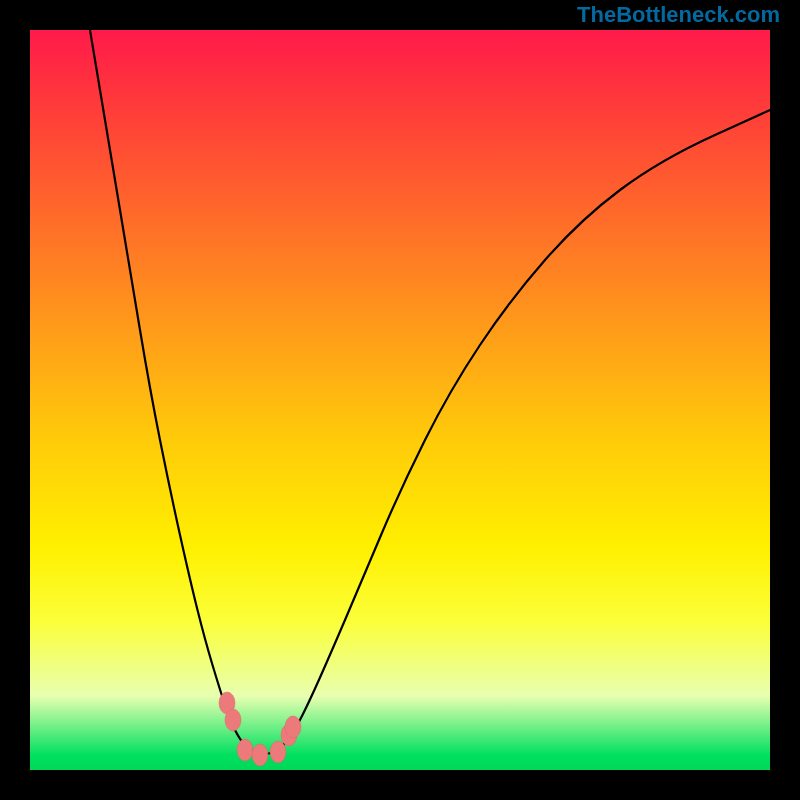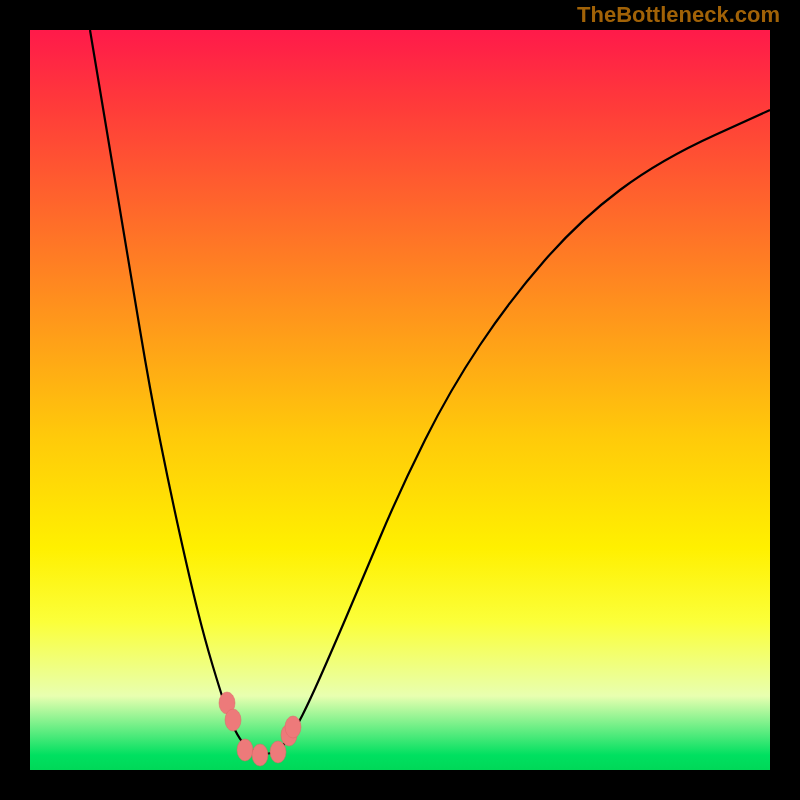--- a/index.html
+++ b/index.html
@@ -8,21 +8,21 @@
     width: 800px;
     height: 800px;
     background: #000;
     position: relative;
     font-family: Arial, sans-serif;
   }
   .watermark {
     position: absolute;
     top: 2px;
     right: 20px;
-    color: #a16207;
+    color: #0369a1;
     font-size: 22px;
     font-weight: bold;
     z-index: 10;
   }
   .plot-area {
     position: absolute;
     top: 30px;
     left: 30px;
     width: 740px;
     height: 740px;

